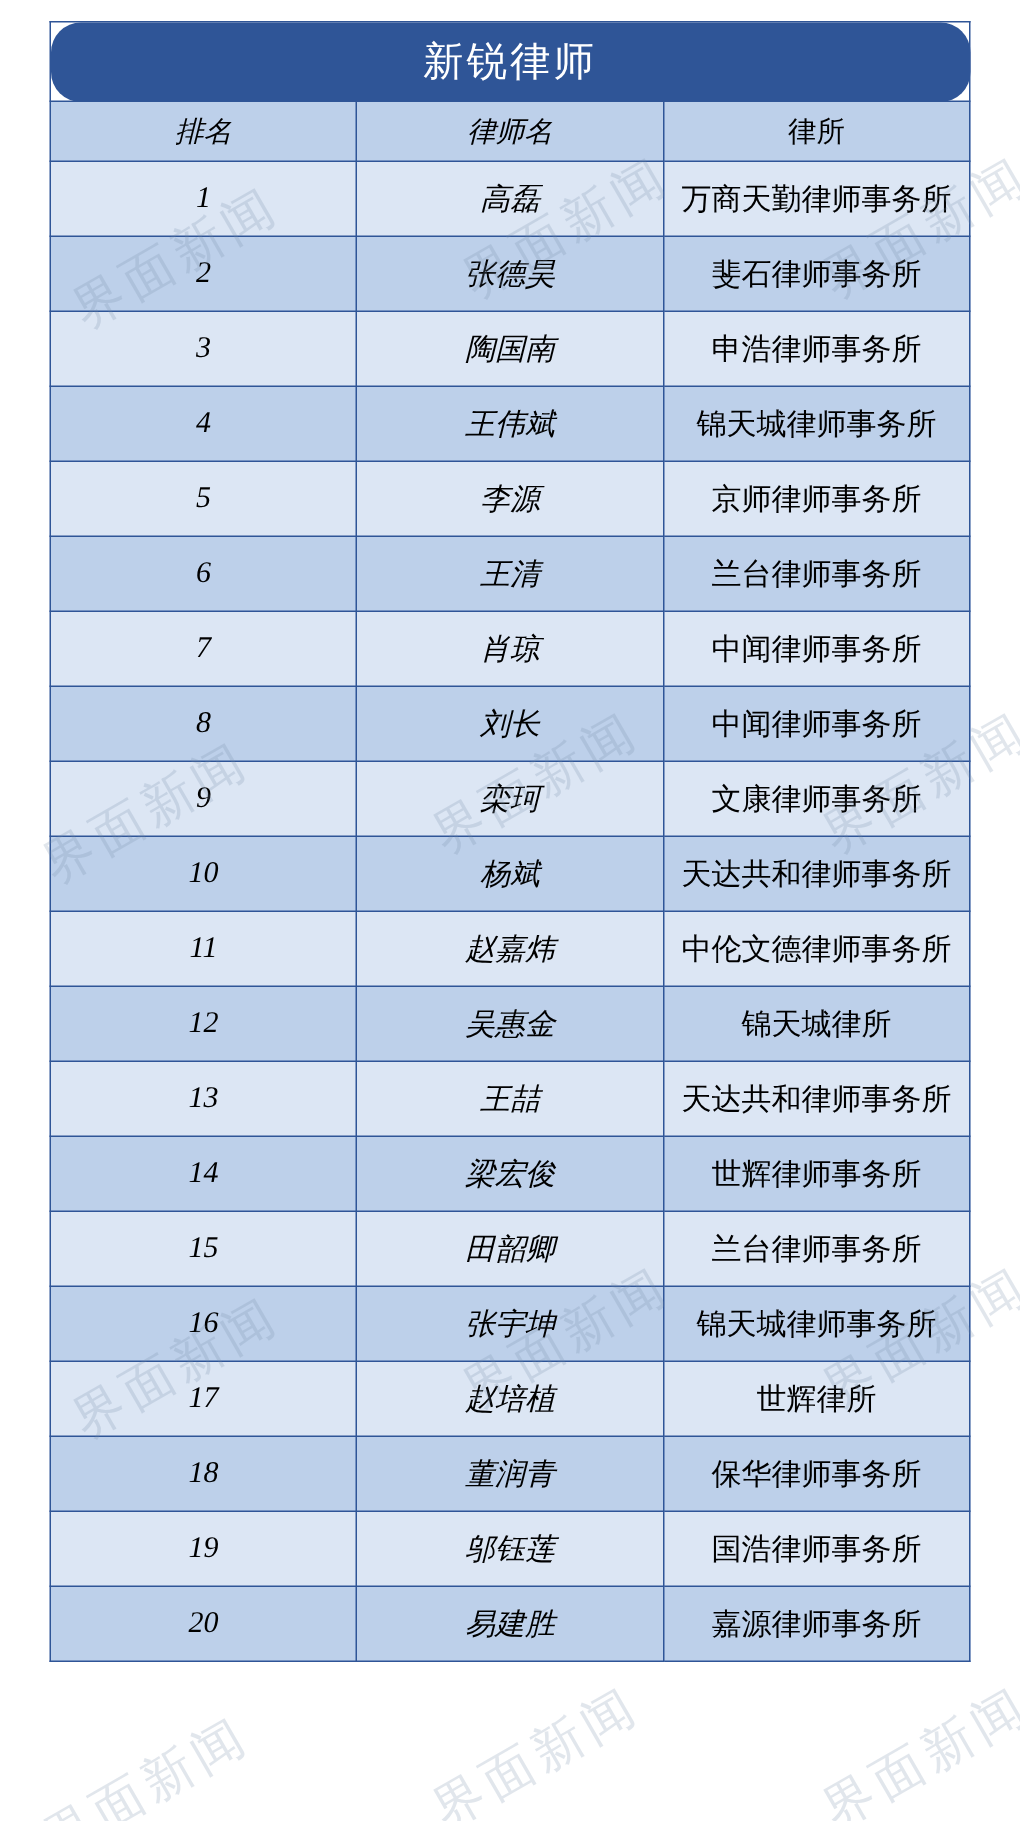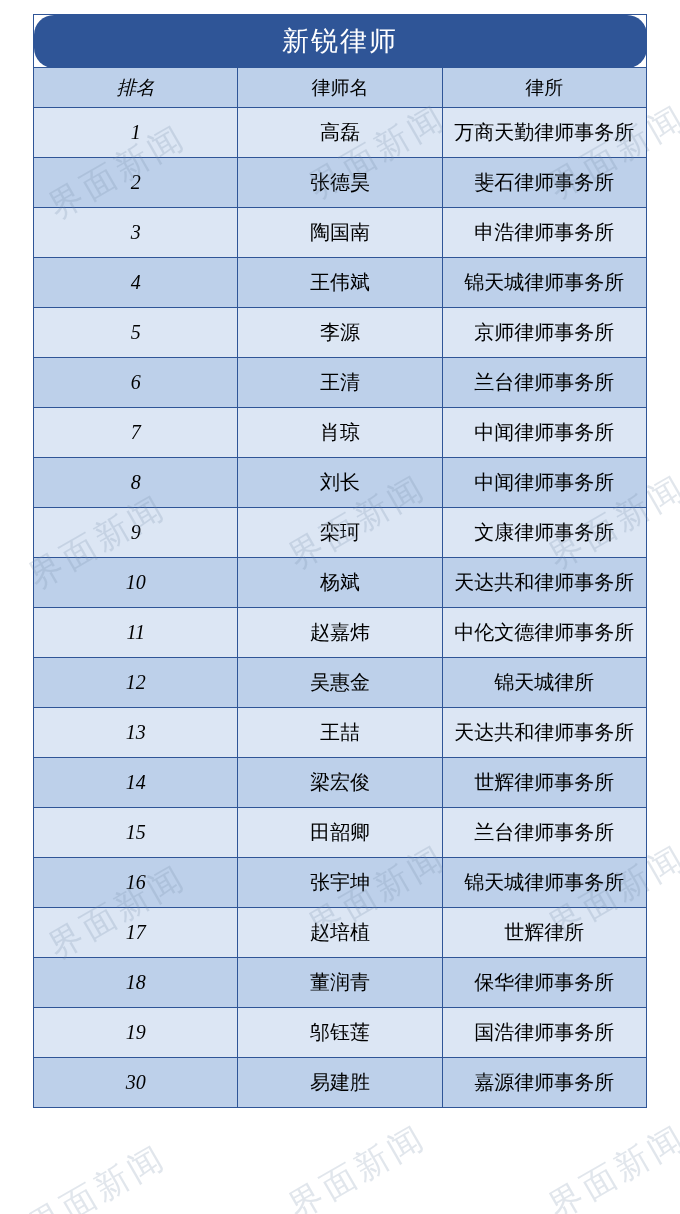--- a/index.html
+++ b/index.html
@@ -54,21 +54,21 @@
     background: #dce6f4;
   }
   .row-even td {
     background: #bdd0ea;
   }
   .data-cell {
     font-size: 20px;
     height: 49px;
   }
   .col-rank { width: 78px; font-style: italic; }
-  .col-name { width: 218px; }
+  .col-name { width: 218px; font-style: italic; }
   .col-firm { width: 318px; }
 
   
   .wm {
     position: absolute;
     color: rgba(120, 140, 170, 0.22);
     font-size: 34px;
     font-family: "Liberation Serif", "DejaVu Serif", serif;
     letter-spacing: 4px;
     transform: rotate(-30deg);
@@ -198,20 +198,20 @@
           <td class="data-cell col-rank">18</td>
           <td class="data-cell col-name">董润青</td>
           <td class="data-cell col-firm">保华律师事务所</td>
         </tr>
         <tr class="row-odd">
           <td class="data-cell col-rank">19</td>
           <td class="data-cell col-name">邬钰莲</td>
           <td class="data-cell col-firm">国浩律师事务所</td>
         </tr>
         <tr class="row-even">
-          <td class="data-cell col-rank">30</td>
+          <td class="data-cell col-rank">20</td>
           <td class="data-cell col-name">易建胜</td>
           <td class="data-cell col-firm">嘉源律师事务所</td>
         </tr>
       </tbody>
   </table>
 
 </div>
 
 </body></html>

